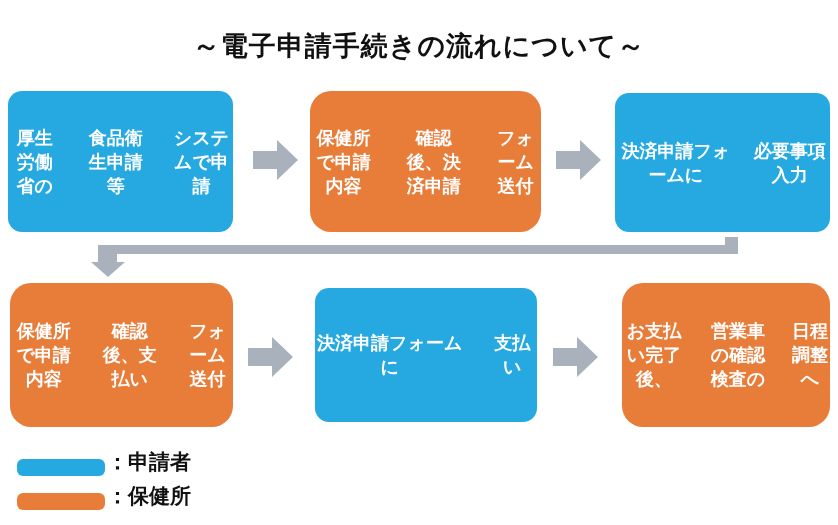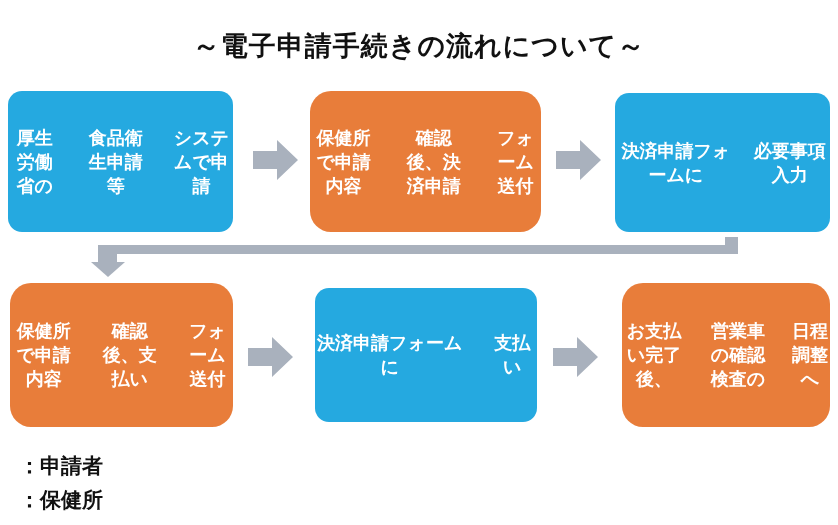--- a/index.html
+++ b/index.html
@@ -48,21 +48,21 @@
   .conn-hbar {left:98px; top:245px;width:640px;height:9px;}
   .conn-shaft{left:98px; top:245px;width:19px;height:18px;}
   .conn-head{
     position:absolute;left:91px;top:262px;width:0;height:0;
     border-left:17px solid transparent;border-right:17px solid transparent;
     border-top:15px solid var(--gray);
   }
 
   
   .legend{position:absolute;left:17px;top:452px;display:flex;flex-direction:column;gap:10px;}
-  .legend-row{display:flex;align-items:flex-start;height:24px;flex-direction:column;}
+  .legend-row{display:flex;align-items:flex-end;height:24px;}
   .legend-swatch{width:88px;height:17px;border-radius:6px;}
   .legend-swatch[data-role="applicant"]{background:var(--blue);}
   .legend-swatch[data-role="health_center"]{background:var(--orange);}
   .legend-label{margin-left:2px;font-size:21px;font-weight:bold;color:#111;}
 </style>
 </head>
 <body>
 
 <div class="canvas">
 

